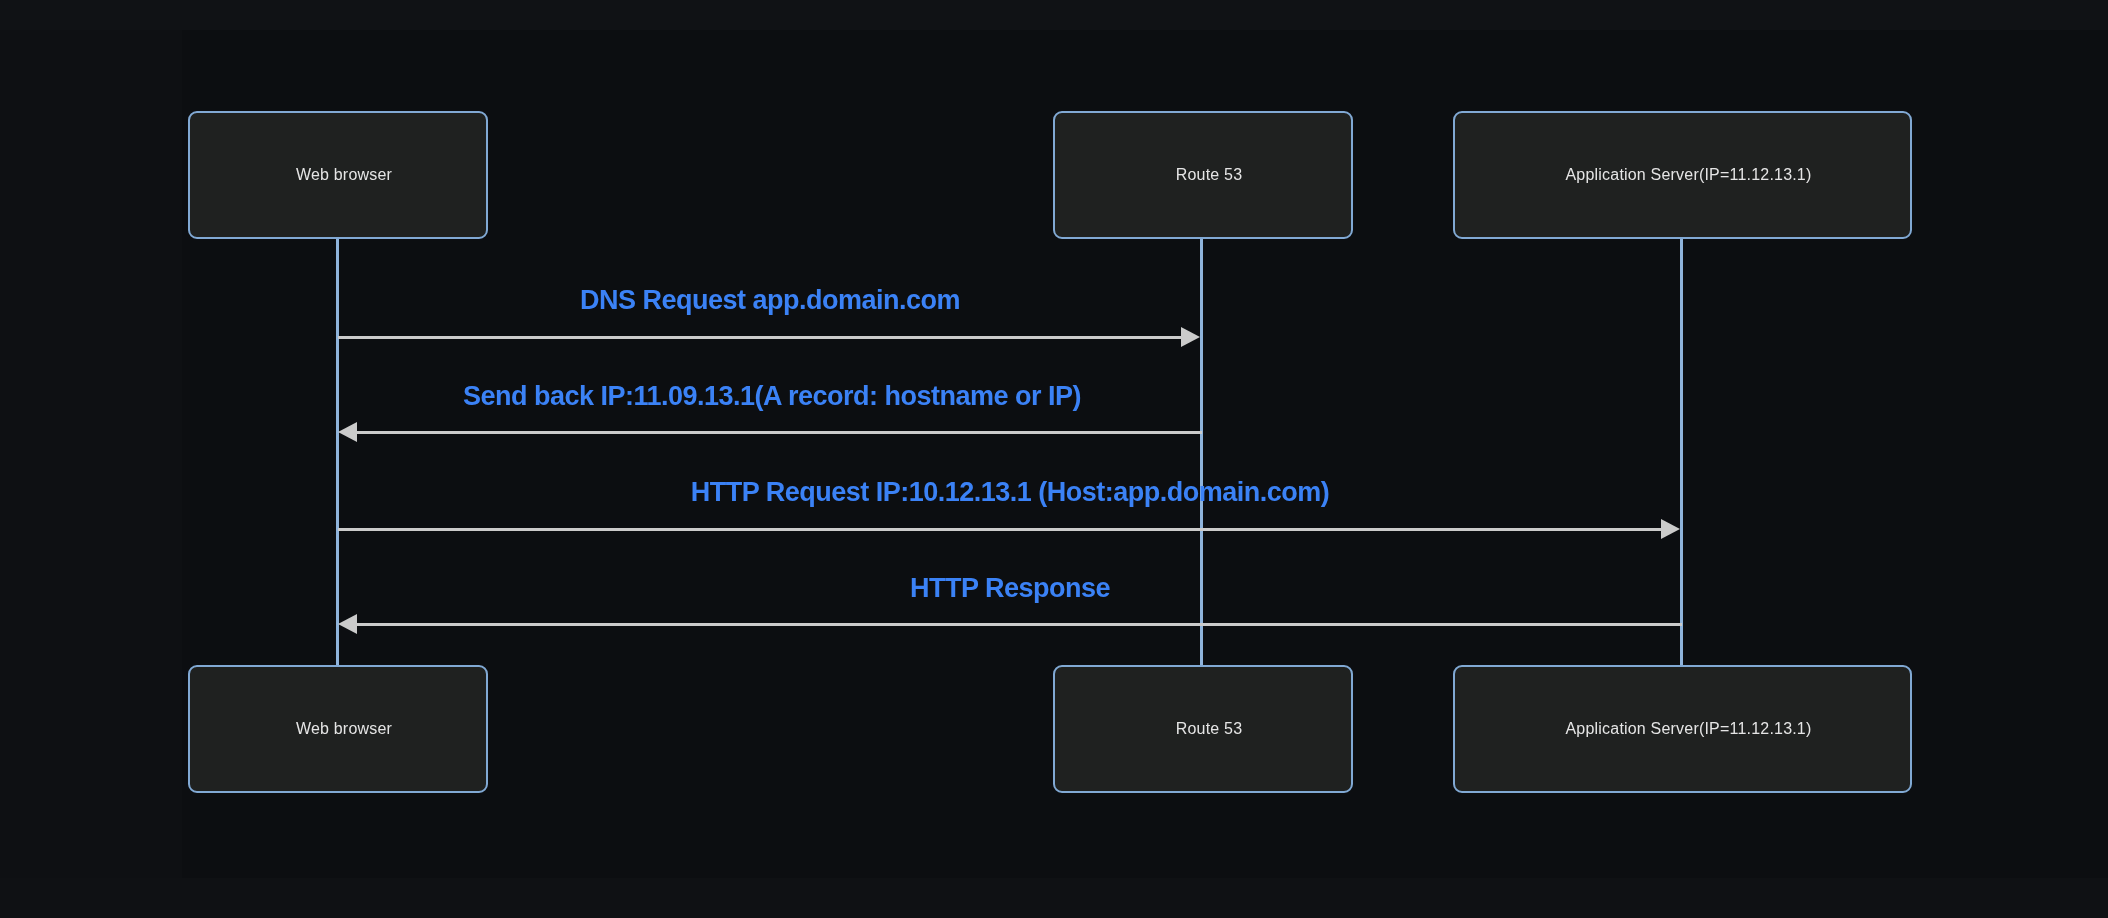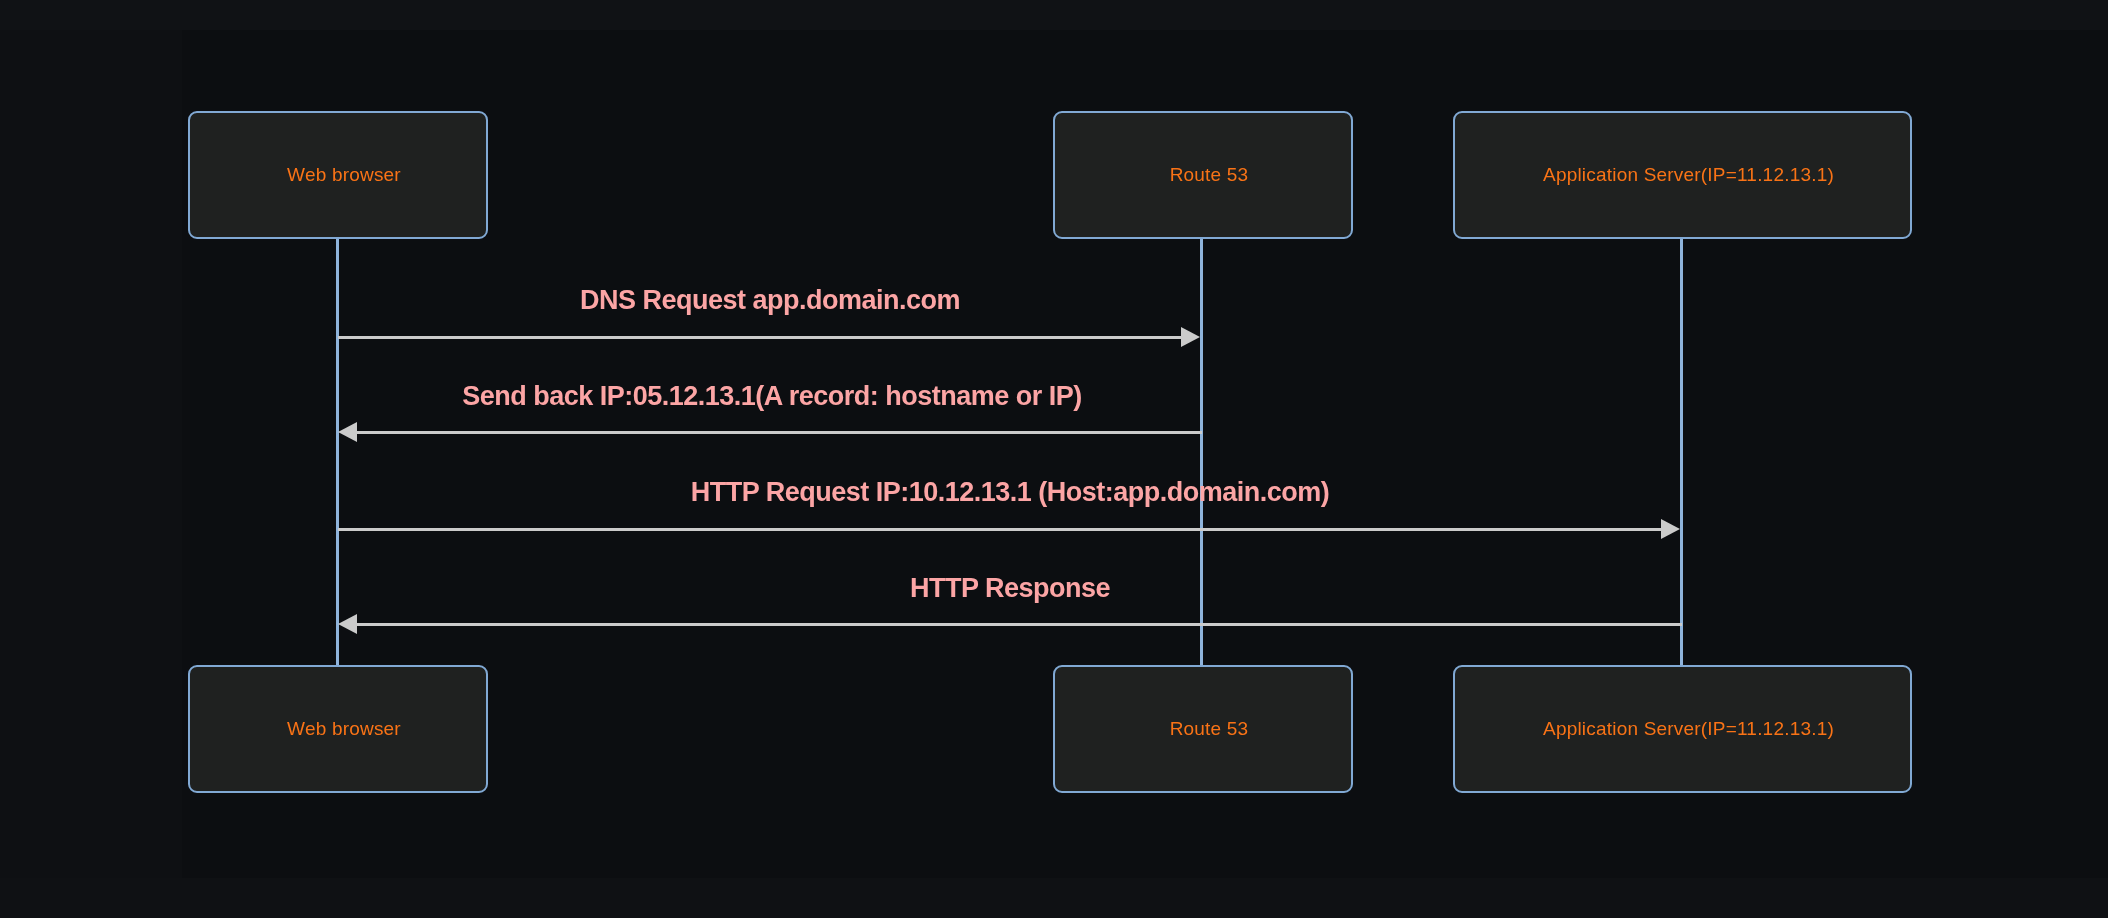--- a/index.html
+++ b/index.html
@@ -19,42 +19,42 @@
   .actor{
     position:absolute;
     height:128px;
     box-sizing:border-box;
     background:#1f2120;
     border:2px solid #81a9d4;
     border-radius:9px;
     display:flex;align-items:center;justify-content:center;
   }
   .actor-label{
-    color:#f97316;
-    font-size:19px;
+    color:#e5e5e5;
+    font-size:16px;
     letter-spacing:0.2px;
     white-space:nowrap;
     margin-left:12px;
   }
   .lifeline{
     position:absolute;
     width:3px;
     top:239px;
     height:427px;
     background:#8fb4dc;
   }
   .msg-line{
     position:absolute;
     height:3px;
     background:#cbcbcb;
   }
   .msg-label{
     position:absolute;
     transform:translateX(-50%);
-    color:#fca5a5;
+    color:#3b82f6;
     font-size:27px;
     font-weight:700;
     letter-spacing:-0.5px;
     white-space:nowrap;
     height:36px;line-height:36px;
   }
   .arrowhead{
     position:absolute;
     width:0;height:0;
     border-top:10px solid transparent;
@@ -93,21 +93,21 @@
     <span class="actor-label">Route 53</span>
   </div>
   <div class="actor" style="left:1453px;top:665px;width:459px;">
     <span class="actor-label">Application Server(IP=11.12.13.1)</span>
   </div>
 
   <div class="msg-label" style="left:770px;top:282px;">DNS Request app.domain.com</div>
   <div class="msg-line" style="left:338px;top:336px;width:845px;"></div>
   <div class="arrowhead arrow-right" style="left:1181px;top:327px;"></div>
 
-  <div class="msg-label" style="left:772px;top:378px;">Send back IP:05.12.13.1(A record: hostname or IP)</div>
+  <div class="msg-label" style="left:772px;top:378px;">Send back IP:11.09.13.1(A record: hostname or IP)</div>
   <div class="msg-line" style="left:357px;top:431px;width:845px;"></div>
   <div class="arrowhead arrow-left" style="left:338px;top:422px;"></div>
 
   <div class="msg-label" style="left:1010px;top:474px;">HTTP Request IP:10.12.13.1 (Host:app.domain.com)</div>
   <div class="msg-line" style="left:338px;top:528px;width:1325px;"></div>
   <div class="arrowhead arrow-right" style="left:1661px;top:519px;"></div>
 
   <div class="msg-label" style="left:1010px;top:570px;">HTTP Response</div>
   <div class="msg-line" style="left:357px;top:623px;width:1325px;"></div>
   <div class="arrowhead arrow-left" style="left:338px;top:614px;"></div>

